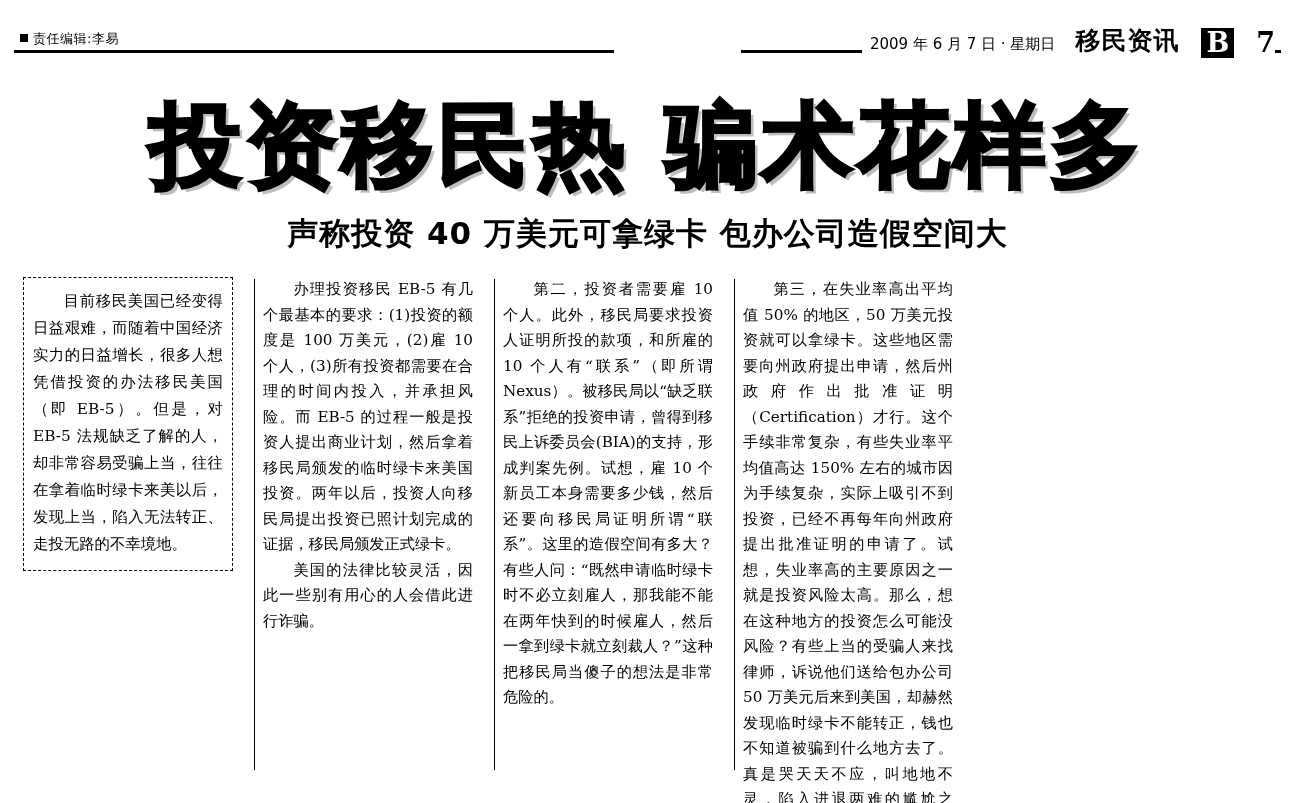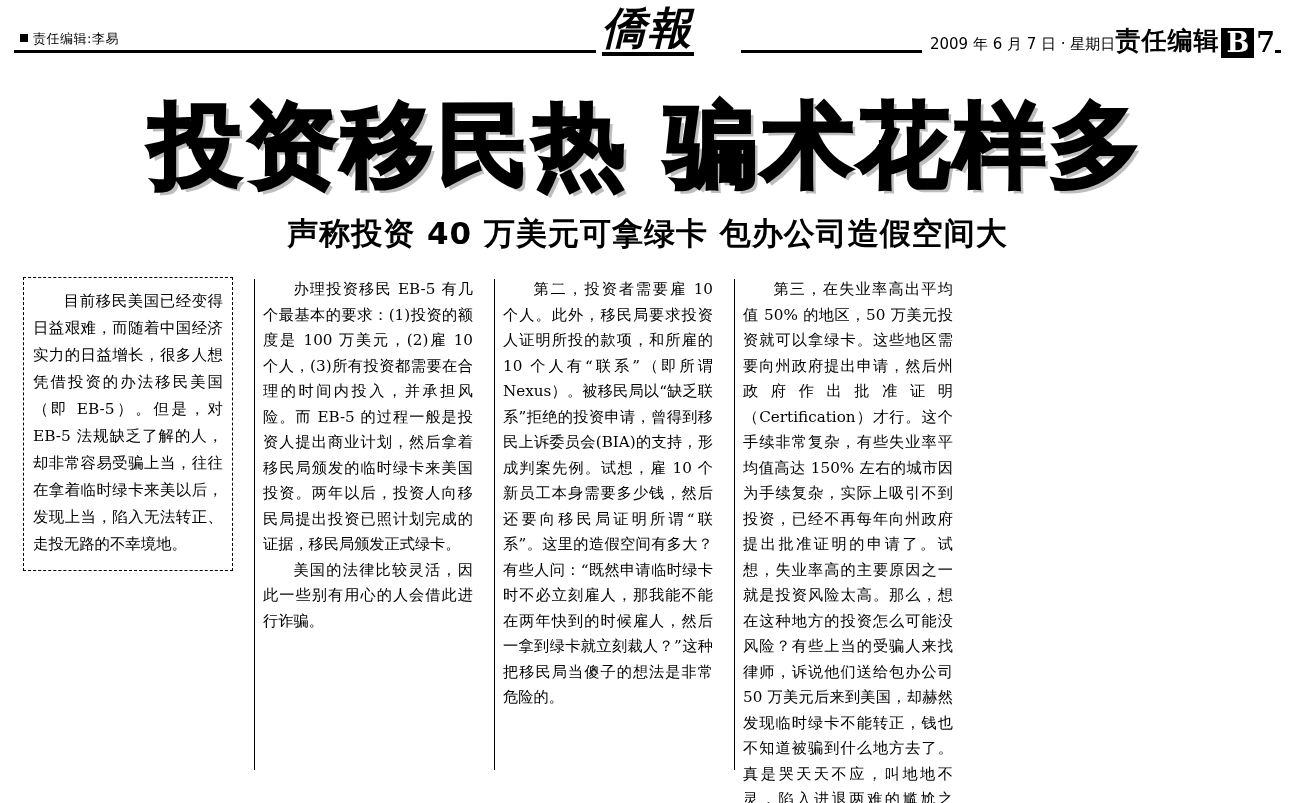--- a/index.html
+++ b/index.html
@@ -80,21 +80,21 @@
     height: 4px;
     background: #000;
     margin-top: 2px;
   }
   .mast-right {
     position: absolute;
     right: 6px;
     top: 24px;
     display: flex;
     align-items: flex-end;
-    gap: 0;
+    gap: 20px;
     z-index: 3;
     background: #fff;
     padding-left: 8px;
   }
   .mast-date {
     font-size: 15px;
     font-family: "DejaVu Sans", "Liberation Sans", sans-serif;
     padding-bottom: 4px;
   }
   .mast-section {
@@ -195,27 +195,23 @@
 <body>
 
 <div class="page">
 
   <div class="masthead">
     <div class="rule-left"></div>
     <div class="rule-right"></div>
     <div class="mast-left">
       <span class="sq"></span><span>责任编辑:李易</span>
     </div>
-    <div class="logo">
-      <span>僑報</span>
-      <span class="logo-underline"></span>
-    </div>
     <div class="mast-right">
       <div class="mast-date">2009 年 6 月 7 日 · 星期日</div>
-      <div class="mast-section">责任编辑</div>
+      <div class="mast-section">移民资讯</div>
       <div class="pagebox">B</div>
       <div class="pagenum">7</div>
     </div>
   </div>
 
   <div class="headline">投资移民热 骗术花样多</div>
   <div class="subheadline">声称投资 40 万美元可拿绿卡 包办公司造假空间大</div>
 
   <div class="body-area">
 

